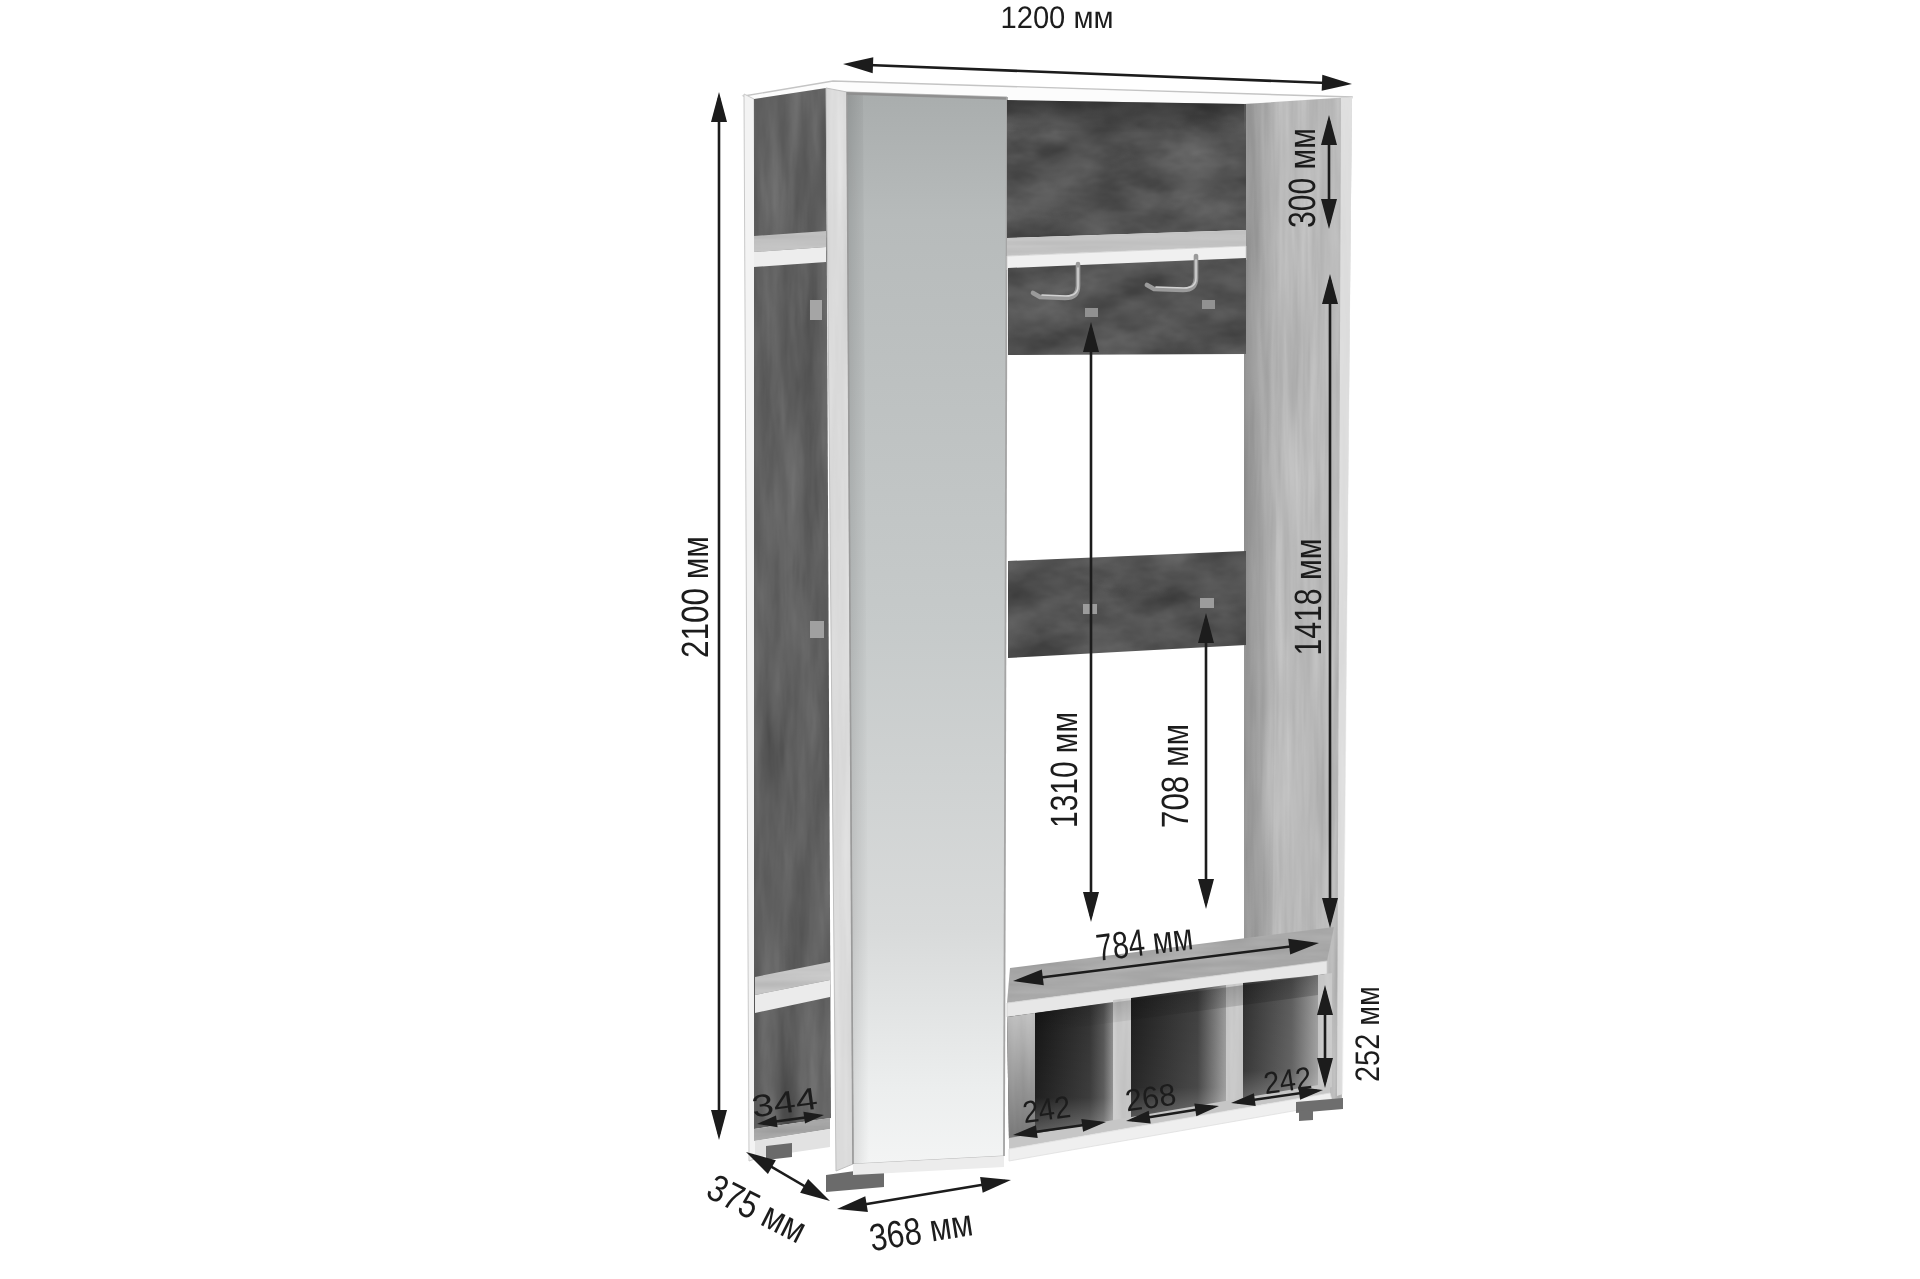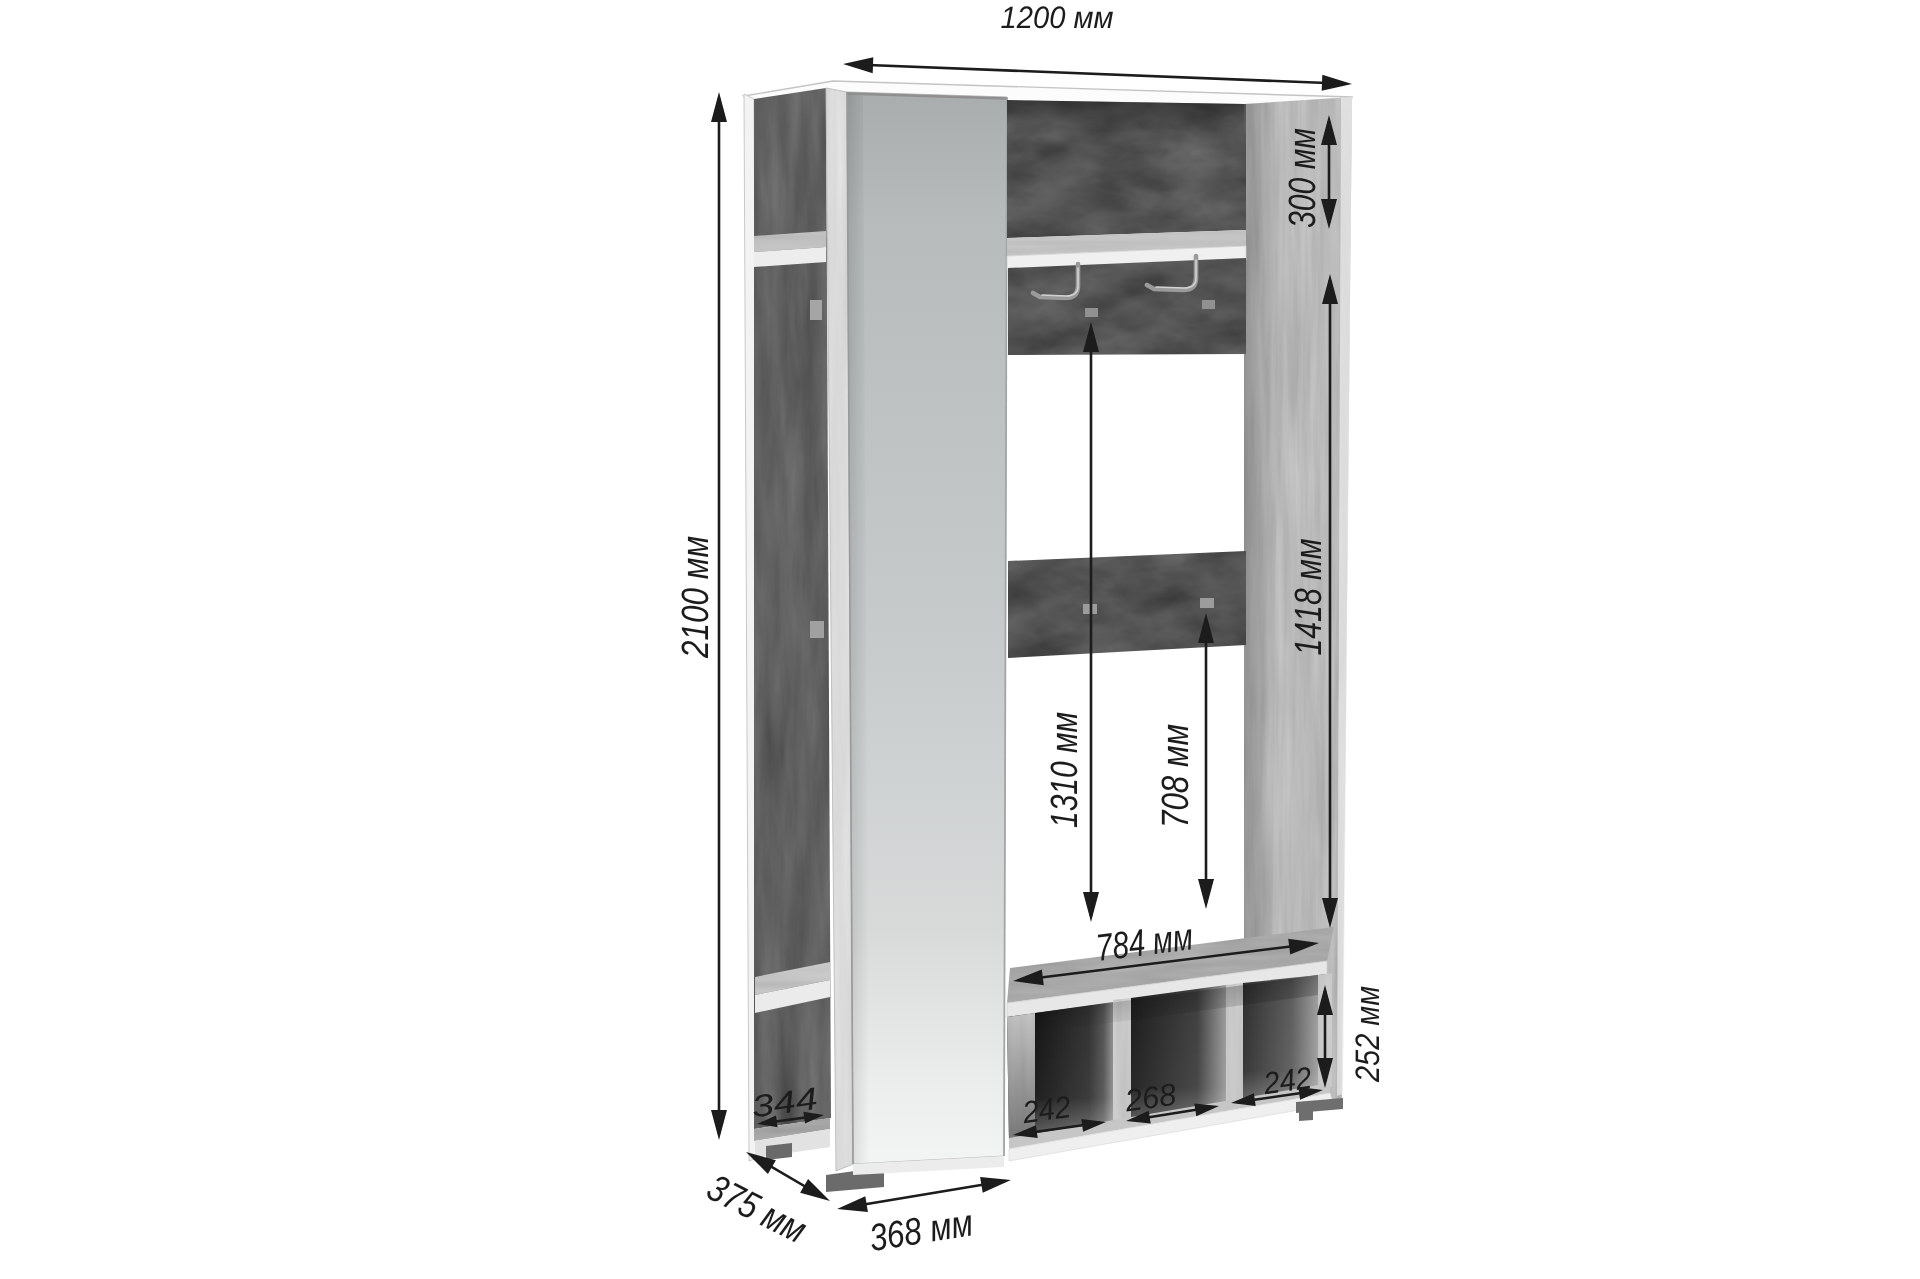--- a/index.html
+++ b/index.html
@@ -1,17 +1,17 @@
 <!DOCTYPE html>
 <html><head>
 <meta charset="utf-8">
 <style>
   html,body{margin:0;padding:0;background:#fff;}
   #stage{position:relative;width:1920px;height:1279px;background:#ffffff;overflow:hidden;
-         font-family:"Liberation Sans", sans-serif;font-style:italic;}
+         font-family:"Liberation Sans", sans-serif;}
   svg{display:block} text{-webkit-font-smoothing:antialiased;text-rendering:geometricPrecision;}
 </style>
 </head>
 <body>
 <div id="stage">
 <svg width="1920" height="1279" viewBox="0 0 1920 1279" xmlns="http://www.w3.org/2000/svg">
 <defs>
 
   <filter id="fConc" x="-5%" y="-5%" width="110%" height="110%" color-interpolation-filters="sRGB">
     <feTurbulence type="fractalNoise" baseFrequency="0.013 0.026" numOctaves="4" seed="7"></feTurbulence>

